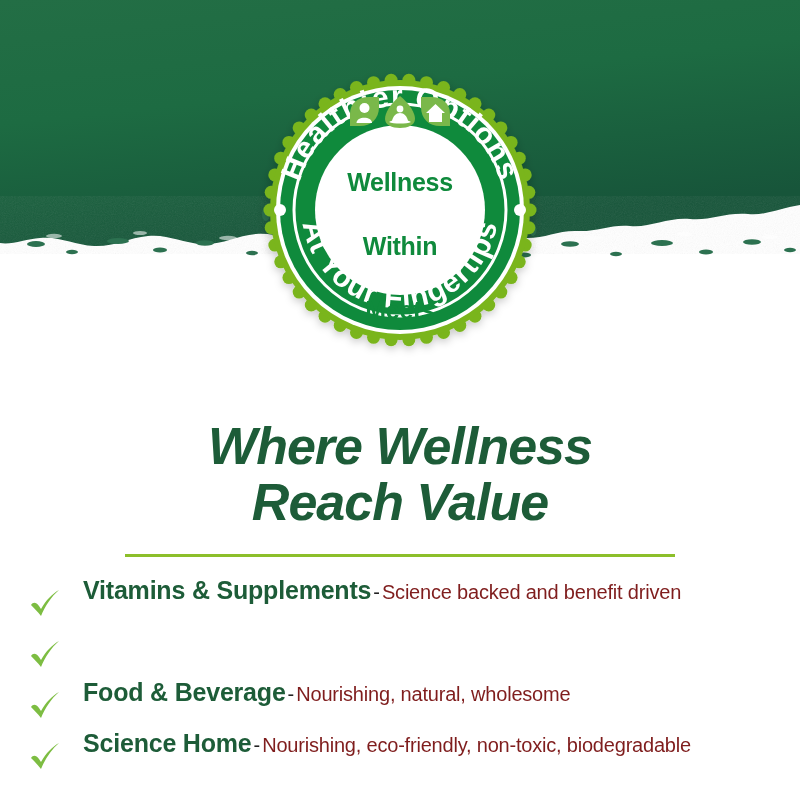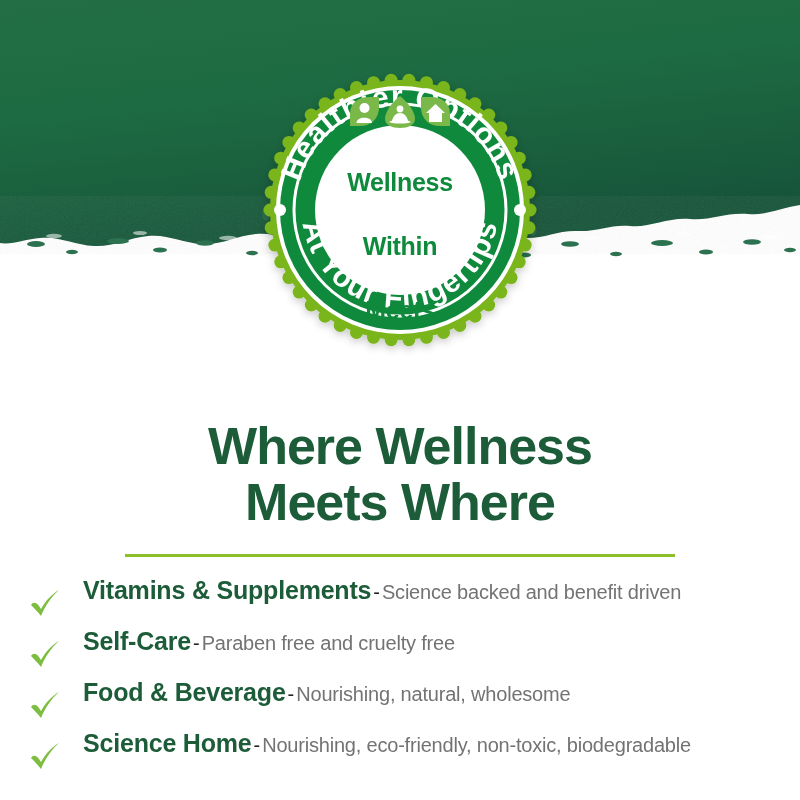--- a/index.html
+++ b/index.html
@@ -40,20 +40,21 @@
   
   #headline{
     position:absolute;left:0;top:418px;width:800px;
     text-align:center;
     color:#1d5c38;
     font-family:"Liberation Sans", sans-serif;
     font-weight:bold;
     font-size:52px;
     line-height:56px;
     letter-spacing:-1px;
+    font-style:italic;
   }
   #divider{
     position:absolute;left:125px;top:554px;width:550px;height:3px;
     background:#8cbf2a;
   }
 
   
   #list{position:absolute;left:0;top:578px;width:800px;}
   .row{
     display:flex;
@@ -81,21 +82,21 @@
   }
   .dash{
     font-family:"Liberation Sans", sans-serif;
     font-size:20px;
     color:#222222;
     padding:0 2px;
   }
   .desc{
     font-family:"Liberation Sans", sans-serif;
     font-size:20px;
-    color:#737373;
+    color:#7f1d1d;
     letter-spacing:-0.2px;
   }
 </style>
 </head>
 <body>
 
 <div id="stage">
 
   <div id="band">
     <svg id="band-svg" viewBox="0 0 800 275" preserveAspectRatio="none">
@@ -276,21 +277,21 @@
         </g>
       </svg>
       <div class="bc-line">Wellness</div>
       <div class="bc-line">Within</div>
       <div class="bc-line">Meets</div>
     </div>
   </div>
 
   <div id="headline">
     <div>Where Wellness</div>
-    <div>Meets Where</div>
+    <div>Reach Value</div>
   </div>
 
   <div id="divider"></div>
 
   <div id="list">
 
     <div class="row">
       <span class="check">
         <svg width="34" height="34" viewBox="0 0 34 34">
             <path d="M3,18 C5,15 8,15 11,19 L13,22 C18,13 24,7 31,3 C23,10 17,19 13,29 C10,25 6,21 3,18 Z" fill="#7dbd42"></path>
@@ -300,23 +301,20 @@
         <span class="lbl">Vitamins &amp; Supplements</span><span class="dash">-</span><span class="desc">Science backed and benefit driven</span>
       </span>
     </div>
 
     <div class="row">
       <span class="check">
         <svg width="34" height="34" viewBox="0 0 34 34">
             <path d="M3,18 C5,15 8,15 11,19 L13,22 C18,13 24,7 31,3 C23,10 17,19 13,29 C10,25 6,21 3,18 Z" fill="#7dbd42"></path>
           </svg>
       </span>
-      <span class="row-text">
-        <span class="lbl">Self-Care</span><span class="dash">-</span><span class="desc">Paraben free and cruelty free</span>
-      </span>
     </div>
 
     <div class="row">
       <span class="check">
         <svg width="34" height="34" viewBox="0 0 34 34">
             <path d="M3,18 C5,15 8,15 11,19 L13,22 C18,13 24,7 31,3 C23,10 17,19 13,29 C10,25 6,21 3,18 Z" fill="#7dbd42"></path>
           </svg>
       </span>
       <span class="row-text">
         <span class="lbl">Food &amp; Beverage</span><span class="dash">-</span><span class="desc">Nourishing, natural, wholesome</span>

